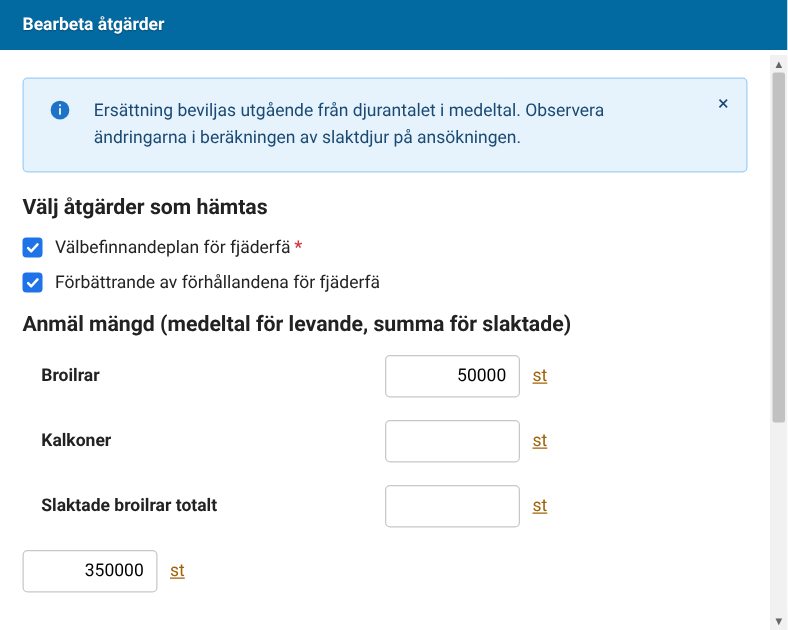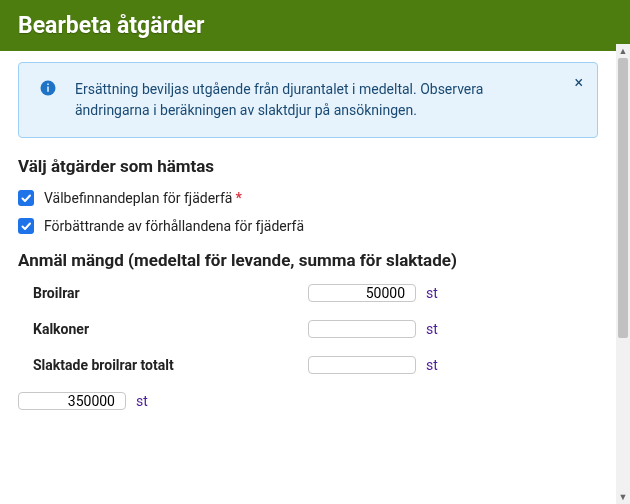--- a/index.html
+++ b/index.html
@@ -7,24 +7,24 @@
     font-family: -apple-system, BlinkMacSystemFont, "Segoe UI", Roboto, Arial, sans-serif;
     font-size: 14px;
     color: #222;
     background: #fff;
     width: 630px;
     height: 504px;
     overflow: hidden;
     position: relative;
   }
   .header {
-    background: #4d7c0f;
+    background: #0369a1;
     color: #fff;
     font-weight: 700;
-    font-size: 23px;
+    font-size: 14px;
     padding: 12px 18px;
     text-shadow: 0 1px 1px rgba(0,0,0,0.25);
   }
   .scroll-area {
     position: absolute;
     top: 44px;
     left: 0;
     right: 14px;
     bottom: 0;
     overflow-y: auto;
@@ -93,32 +93,33 @@
     margin-bottom: 18px;
   }
   .field-label {
     flex: 0 0 290px;
     font-weight: 700;
     font-size: 14px;
     padding-left: 15px;
   }
   .num-input {
     width: 108px;
-    height: 18px;
+    height: 34px;
     border: 1px solid #c8c8c8;
     border-radius: 4px;
     padding: 4px 10px;
     text-align: right;
     font-size: 14px;
     font-family: inherit;
   }
   .unit {
     margin-left: 10px;
     font-size: 14px;
-    color: #4c1d95;
+    color: #a16207;
+    text-decoration: underline;
   }
   
   .fake-scroll-track {
     position: absolute;
     top: 44px;
     right: 0;
     bottom: 0;
     width: 14px;
     background: #f1f1f1;
   }

